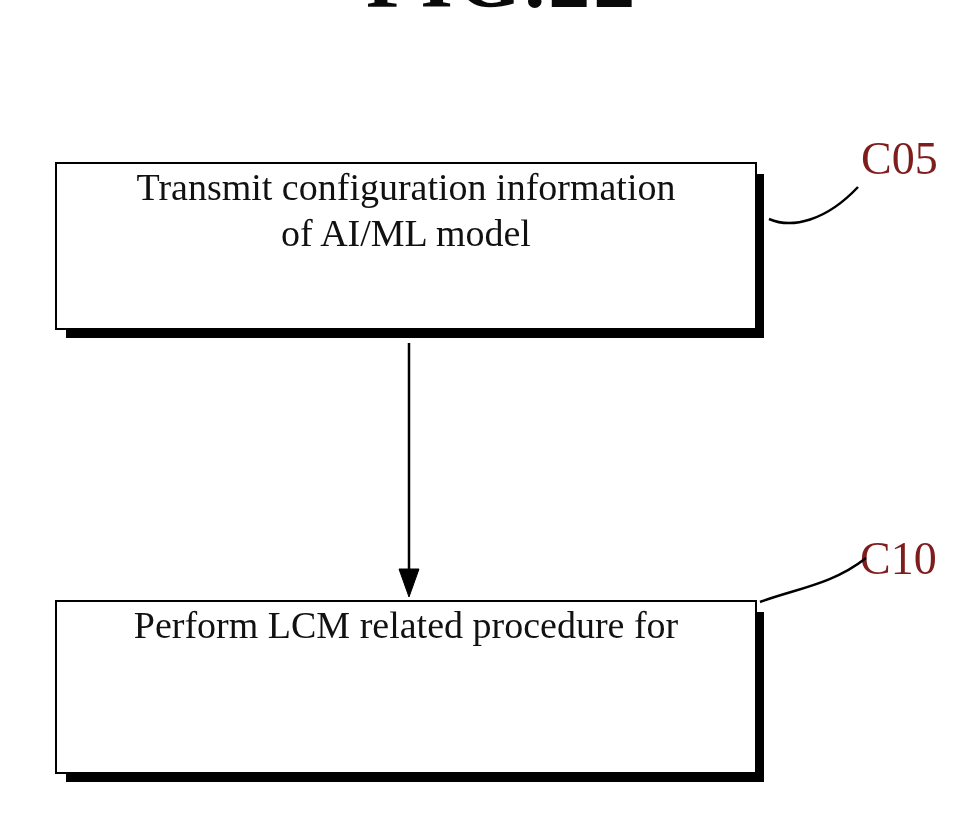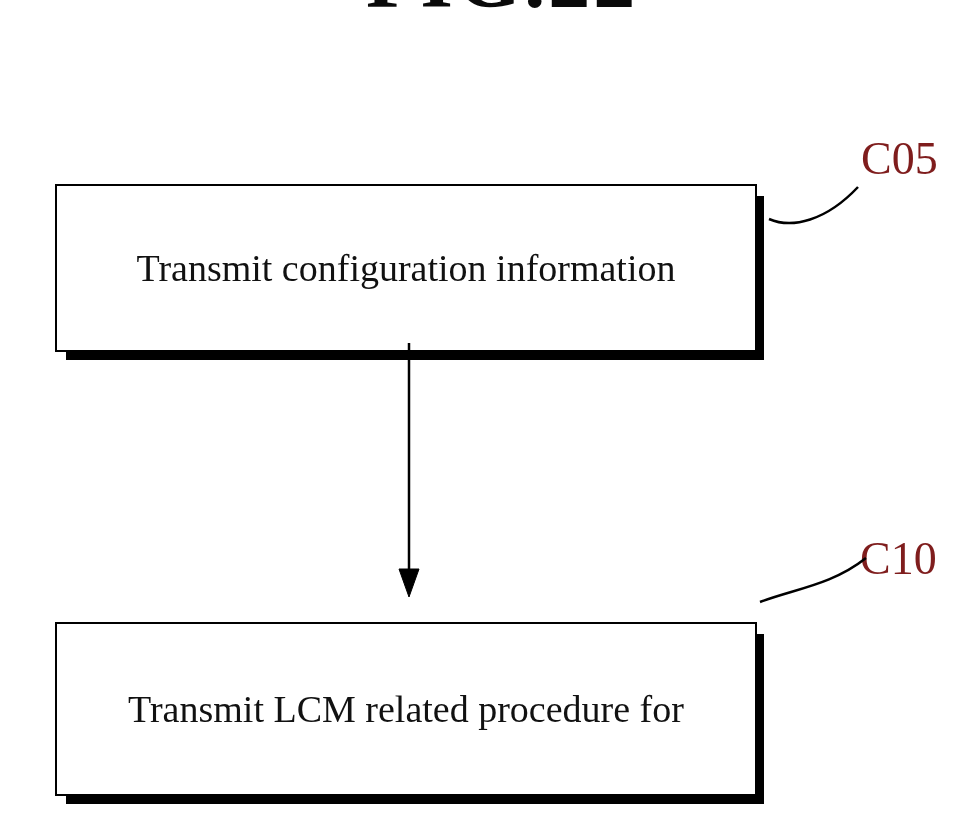--- a/index.html
+++ b/index.html
@@ -30,24 +30,22 @@
   .proc-box {
     position: absolute;
     left: 55px;
     width: 702px;
     border: 2px solid #000000;
     background: #ffffff;
     box-shadow: 9px 10px 0 -2px #000000;
     display: flex;
     flex-direction: column;
     align-items: center;
-    justify-content: center;
     text-align: center;
     box-sizing: border-box;
-    margin-top: 22px;
   }
   #box-transmit-config {
     top: 162px;
     height: 168px;
   }
   #box-lcm-procedure {
     top: 600px;
     height: 174px;
   }
   .box-line {
@@ -76,24 +74,25 @@
 </style>
 </head>
 <body>
 
 <div id="stage">
 
   <div class="fig-title">FIG.22</div>
 
   <div id="box-transmit-config" class="proc-box">
     <div class="box-line">Transmit configuration information</div>
+    <div class="box-line">of AI/ML model</div>
   </div>
 
   <div id="box-lcm-procedure" class="proc-box">
-    <div class="box-line">Transmit LCM related procedure for</div>
+    <div class="box-line">Perform LCM related procedure for</div>
   </div>
 
   <div id="ref-c05" class="ref-label">C05</div>
 
   <div id="ref-c10" class="ref-label">C10</div>
 
   <svg id="connector-layer" viewBox="0 0 961 839" xmlns="http://www.w3.org/2000/svg">
 
     <g>
       <line x1="409" y1="343" x2="409" y2="575" stroke="#000000" stroke-width="2.5"></line>

